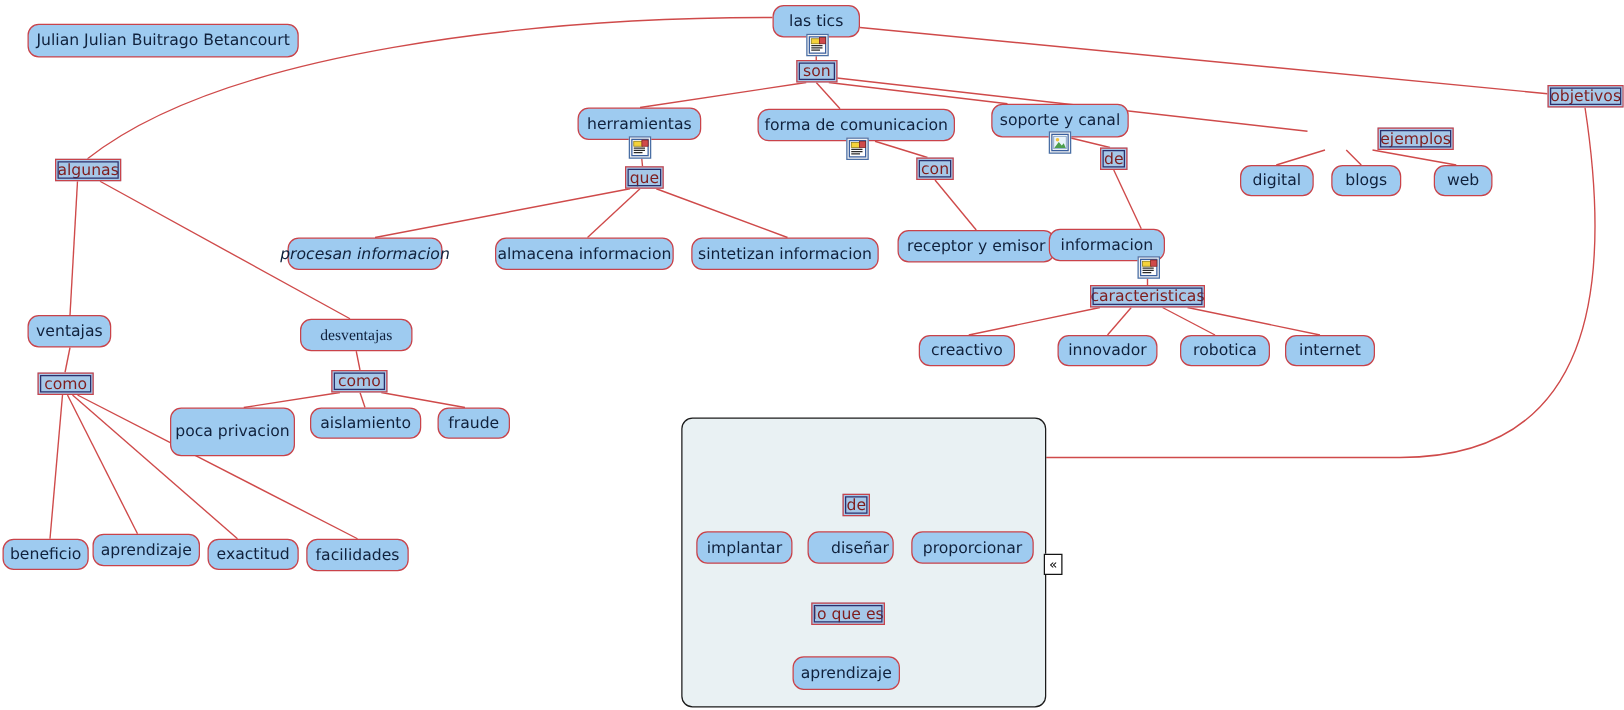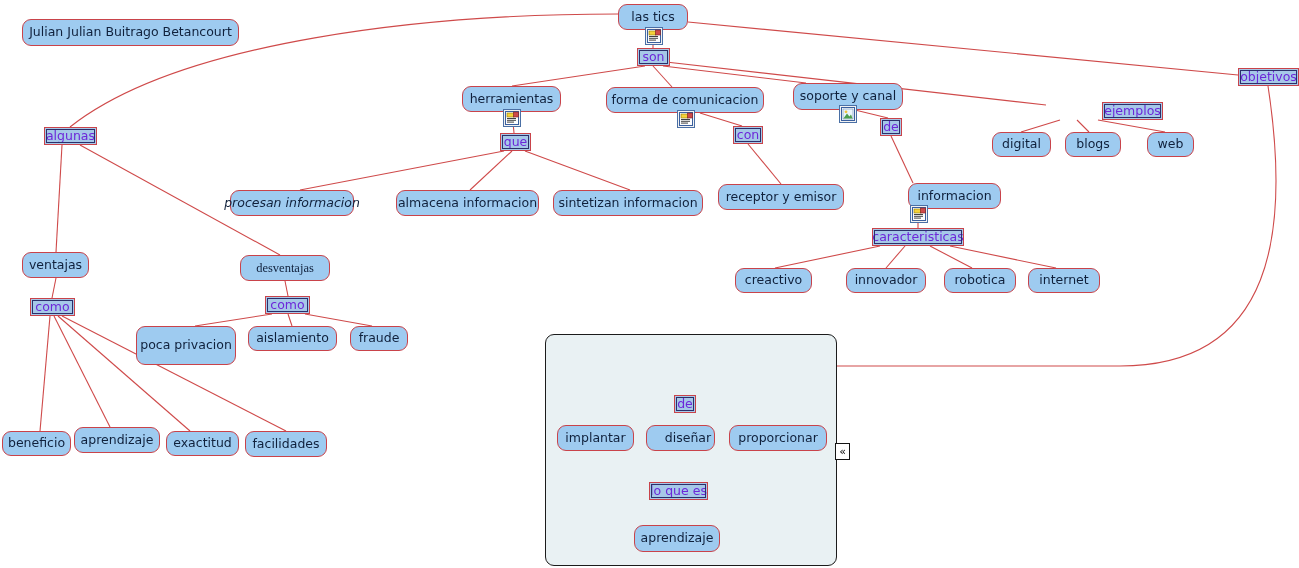--- a/index.html
+++ b/index.html
@@ -50,21 +50,21 @@
   }
 
   
   .linklabel {
     position: absolute;
     box-sizing: border-box;
     background: #A6C8E8;
     border: 1.5px solid #C9434A;
     outline: 1px solid #2b2f6b;
     outline-offset: -3px;
-    color: #6d28d9;
+    color: #7f1d1d;
     font-size: 12.5px;
     line-height: 1;
     display: flex;
     align-items: center;
     justify-content: center;
     white-space: nowrap;
     padding: 0 4px;
     height: 17px;
     z-index: 4;
   }
@@ -296,21 +296,21 @@
   <div class="node" style="left:396px;top:190px;width:143px;height:26px;">
     <span>almacena informacion</span>
   </div>
   <div class="node" style="left:553px;top:190px;width:150px;height:26px;">
     <span>sintetizan informacion</span>
   </div>
   <div class="node" style="left:718px;top:184px;width:126px;height:26px;">
     <span>receptor y emisor</span>
   </div>
 
-  <div class="node" style="left:908px;top:183px;width:93px;height:26px;">
+  <div class="node" style="left:839px;top:183px;width:93px;height:26px;">
     <span>informacion</span>
   </div>
   <span class="badge" style="left:910px;top:205px;">
     <svg viewBox="0 0 16 16">
         <rect x="1.5" y="1.5" width="13" height="13" fill="#fdfdfd" stroke="#3a5f9e"></rect>
         <rect x="3" y="3" width="7" height="4" fill="#f5d23a" stroke="#8a7a10" stroke-width="0.6"></rect>
         <g stroke="#2b2b2b" stroke-width="0.9">
           <line x1="3" y1="8.5" x2="12" y2="8.5"></line>
           <line x1="3" y1="10.3" x2="12" y2="10.3"></line>
           <line x1="3" y1="12.1" x2="10" y2="12.1"></line>

